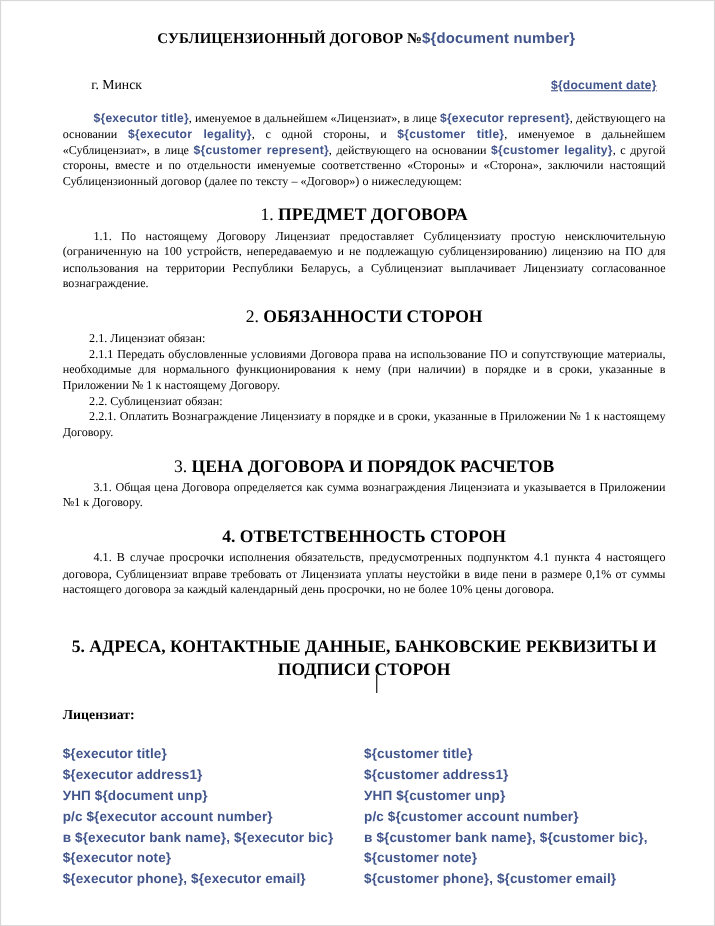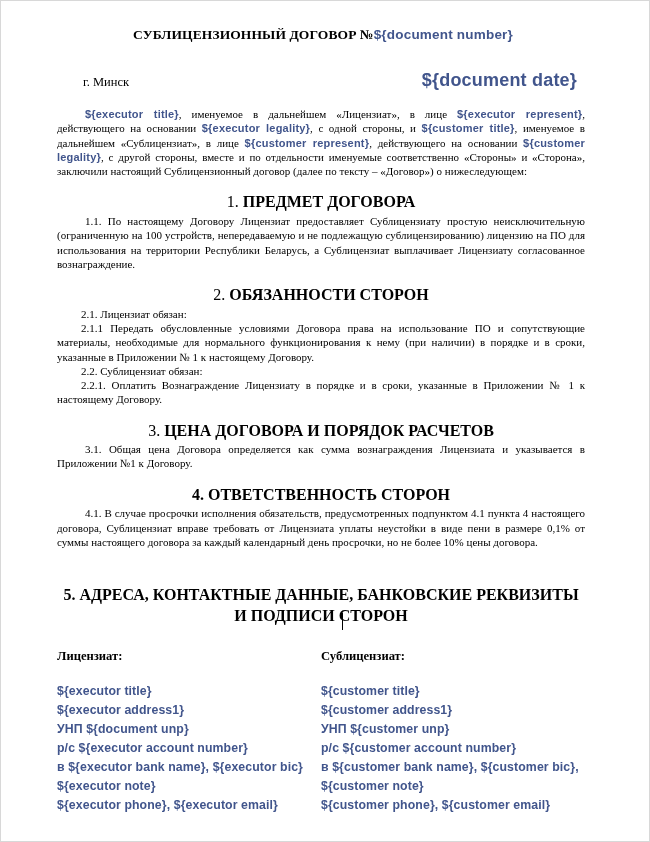--- a/index.html
+++ b/index.html
@@ -14,21 +14,21 @@
     font-family: "Liberation Serif", "DejaVu Serif", serif;
     color: #000000;
     overflow: hidden;
   }
   .page {
     box-sizing: border-box;
     width: 650px;
     height: 842px;
     border: 1px solid #d8d8d8;
     background: #ffffff;
-    padding: 26px 64px 0 56px;
+    padding: 26px 44px 0 56px;
     position: relative;
   }
 
   
   .title {
     text-align: center;
     font-weight: bold;
     font-size: 13.5px;
     letter-spacing: 0.1px;
     margin: 0 0 0 4px;
@@ -40,21 +40,21 @@
     letter-spacing: 0.2px;
   }
   .cityrow {
     display: flex;
     justify-content: space-between;
     align-items: baseline;
     margin-top: 27px;
     font-size: 12.5px;
   }
   .cityrow .city { padding-left: 26px; }
-  .cityrow .date { font-size: 18px; padding-right: 8px; }
+  .cityrow .date { font-size: 11px; padding-right: 8px; text-decoration: underline; }
 
   p.body-par {
     font-size: 11px;
     line-height: 1.30;
     text-align: justify;
     text-indent: 28px;
     margin: 0;
   }
   p.intro {
     margin-top: 16px;
@@ -149,21 +149,20 @@
     <span>ОТВЕТСТВЕННОСТЬ СТОРОН</span>
   </h2>
   <p class="body-par">4.1. В случае просрочки исполнения обязательств, предусмотренных подпунктом 4.1 пункта 4 настоящего договора, Сублицензиат вправе требовать от Лицензиата уплаты неустойки в виде пени в размере 0,1% от суммы настоящего договора за каждый календарный день просрочки, но не более 10% цены договора.</p>
 
   <h2 class="section plain" style="margin-top:36px;">5. АДРЕСА, КОНТАКТНЫЕ ДАННЫЕ, БАНКОВСКИЕ РЕКВИЗИТЫ И ПОДПИСИ СТОРОН</h2>
 
   <div class="divider"></div>
 
   <div class="req-head">
     <div class="col">Лицензиат:</div>
-    <div class="col right">Сублицензиат:</div>
   </div>
 
   <div class="req-body">
     <div class="col">
       <div class="line">${executor  title}</div>
       <div class="line">${executor  address1}</div>
       <div class="line">УНП ${document  unp}</div>
       <div class="line">р/с ${executor  account  number}</div>
       <div class="line">в ${executor  bank  name}, ${executor  bic}</div>
       <div class="line">${executor  note}</div>

